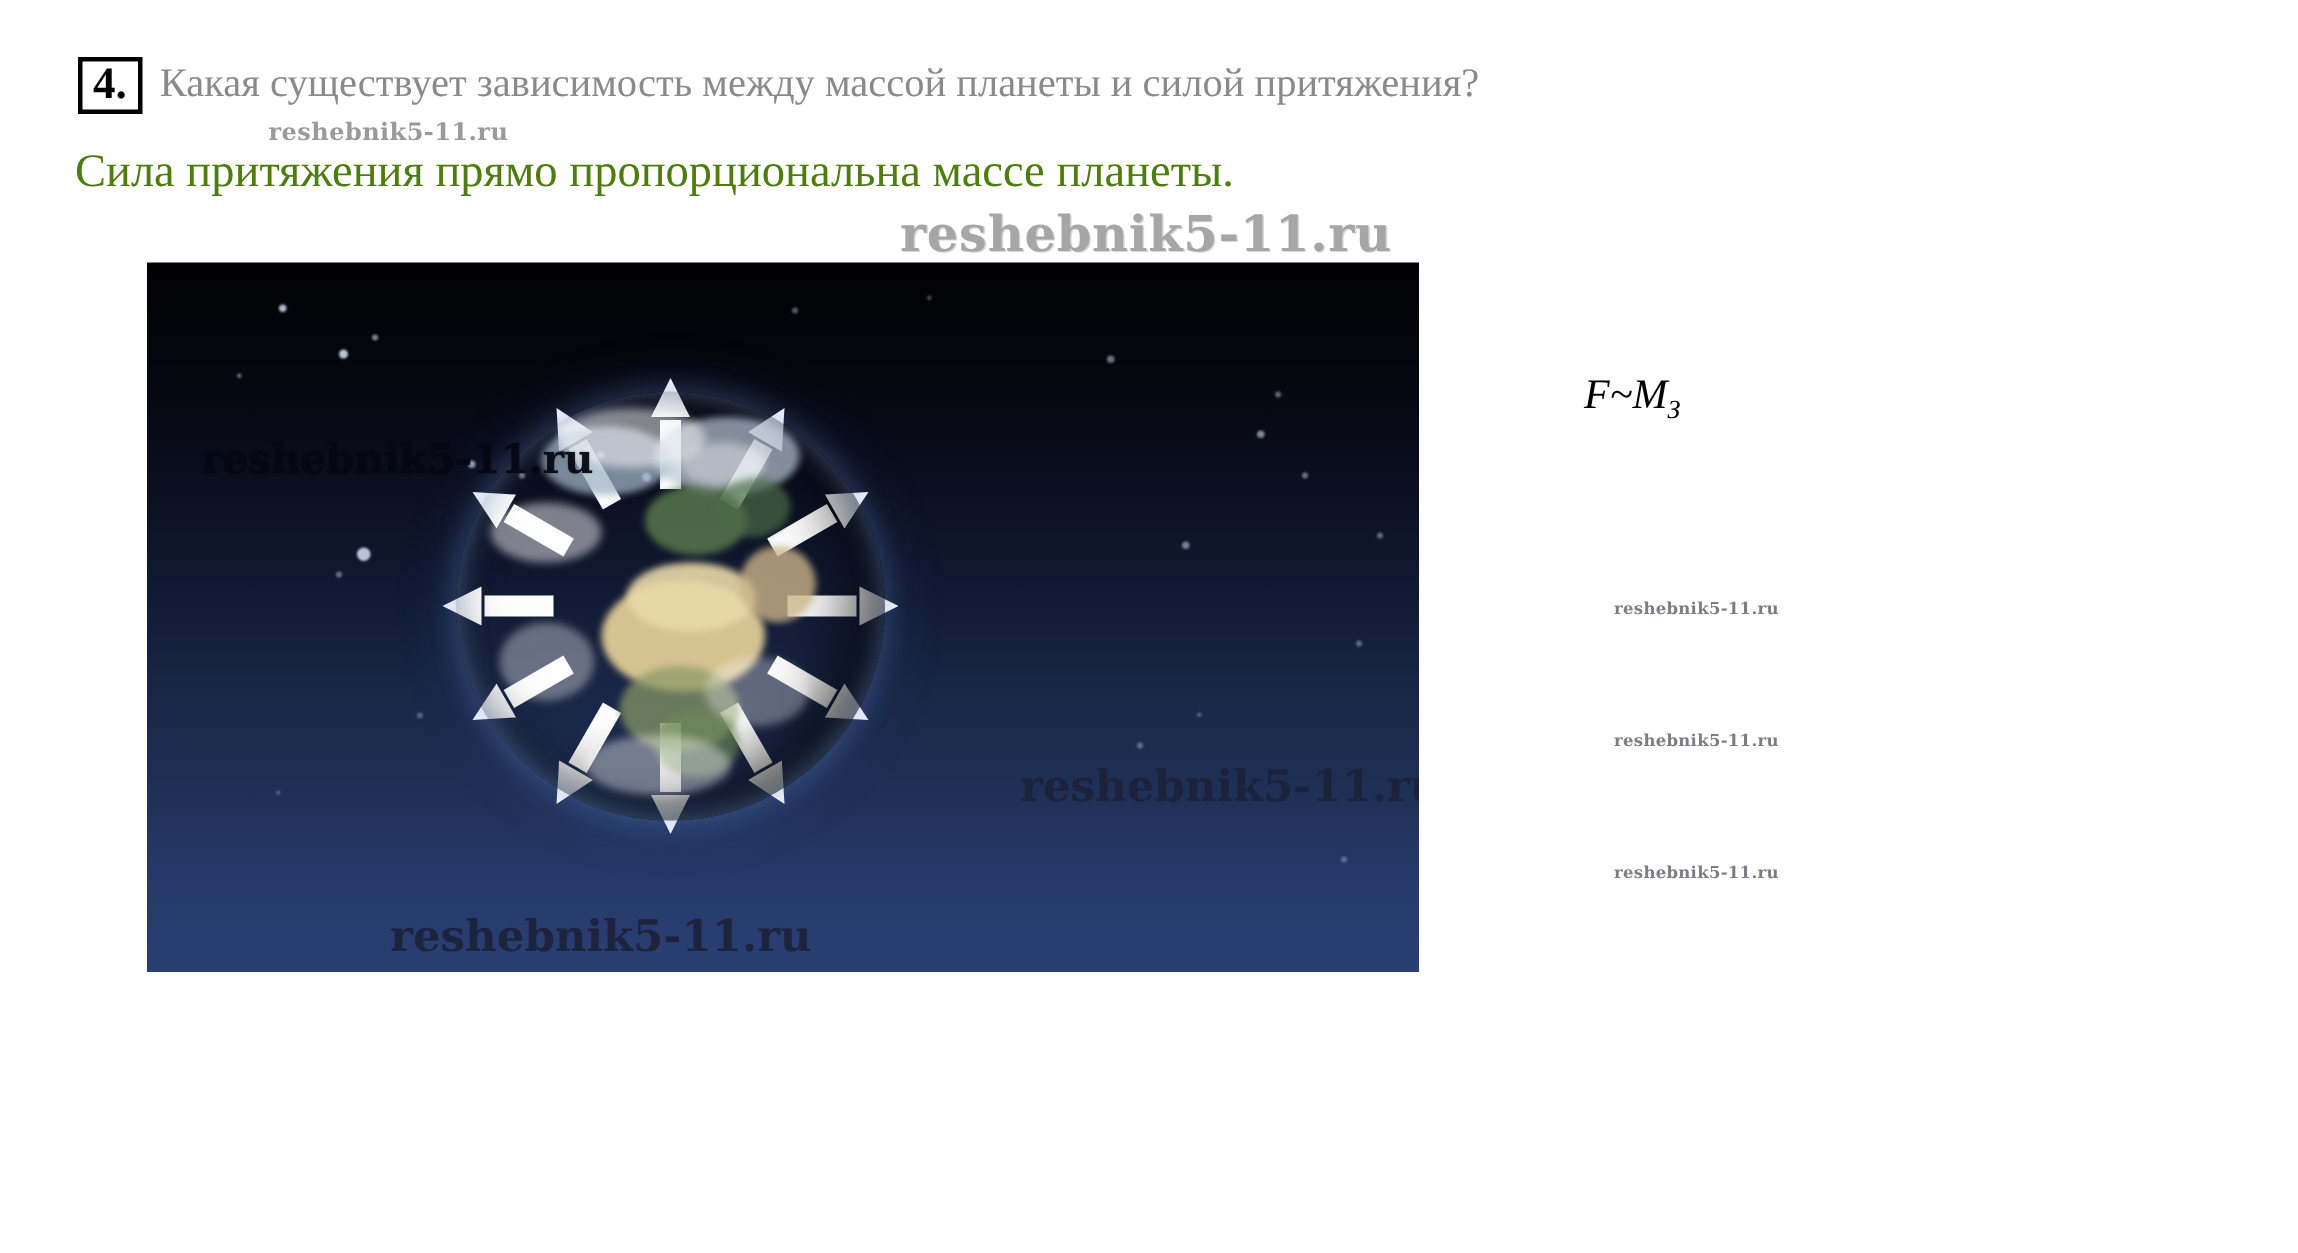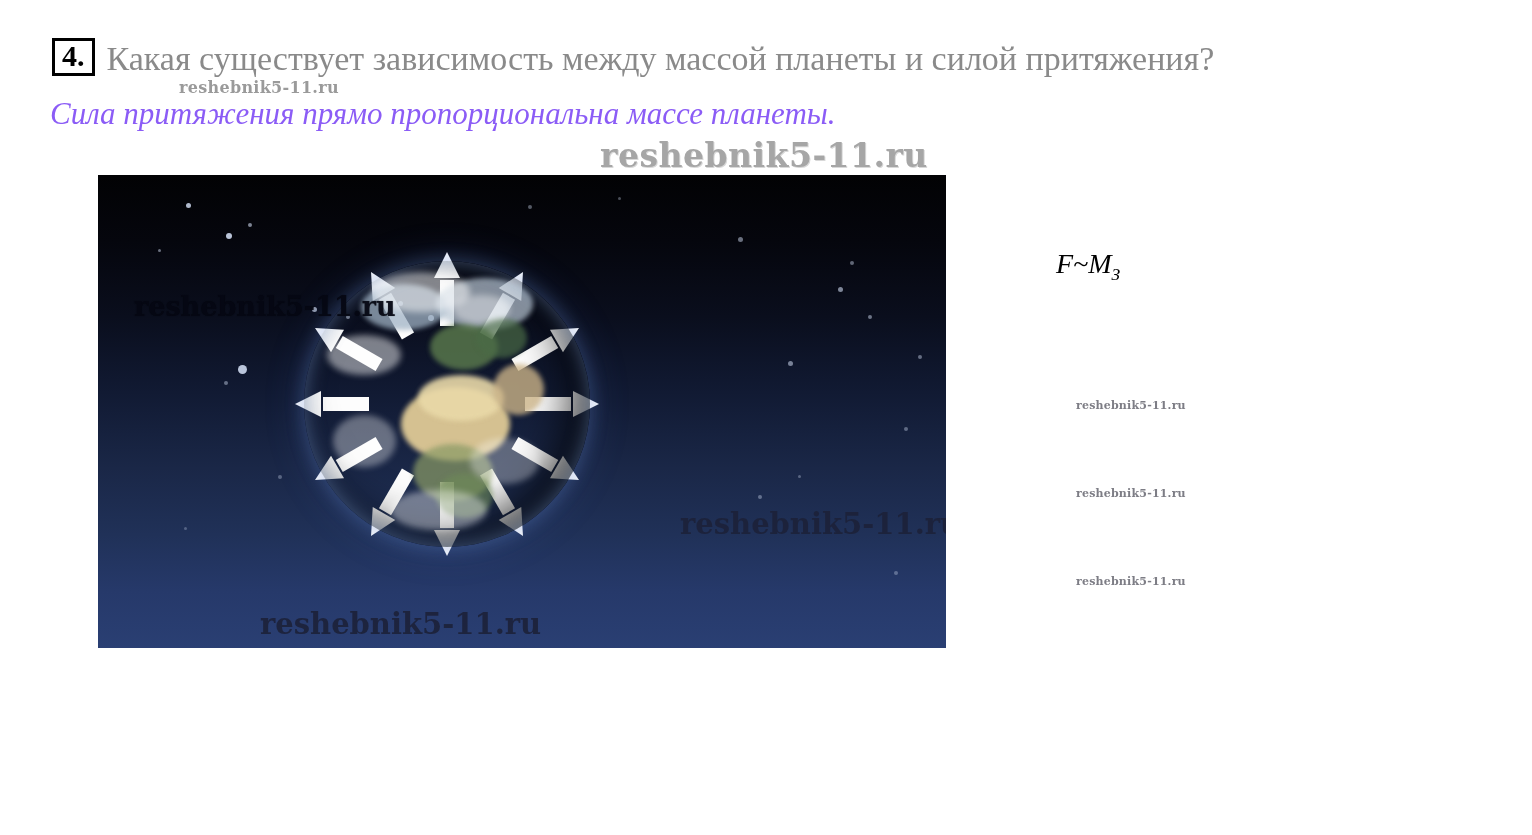--- a/index.html
+++ b/index.html
@@ -28,21 +28,21 @@
     padding: 0px 7px 2px 7px;
     font-size: 30px;
     font-weight: bold;
     line-height: 1.0;
     color: #000000;
     font-family: "Liberation Serif", serif;
     letter-spacing: 0px;
   }
   #question-text {
     margin-left: 12px;
-    font-size: 34px;
+    font-size: 27px;
     color: #8a8a8a;
     line-height: 1.05;
     white-space: nowrap;
     font-family: "Liberation Serif", serif;
     padding-top: 3px;
   }
 
   
   .wm-small-head {
     position: absolute;
@@ -55,24 +55,23 @@
     letter-spacing: 0.3px;
     white-space: nowrap;
   }
 
   
   #answer-line {
     position: absolute;
     left: 50px;
     top: 96px;
     font-size: 31px;
-    color: #8b5cf6;
-    white-space: nowrap;
-    font-family: "Liberation Serif", serif;
-    font-style: italic;
+    color: #4d7c0f;
+    white-space: nowrap;
+    font-family: "Liberation Serif", serif;
   }
 
   
   #wm-big {
     position: absolute;
     left: 600px;
     top: 136px;
     font-family: "DejaVu Serif", serif;
     font-weight: bold;
     font-size: 33px;

